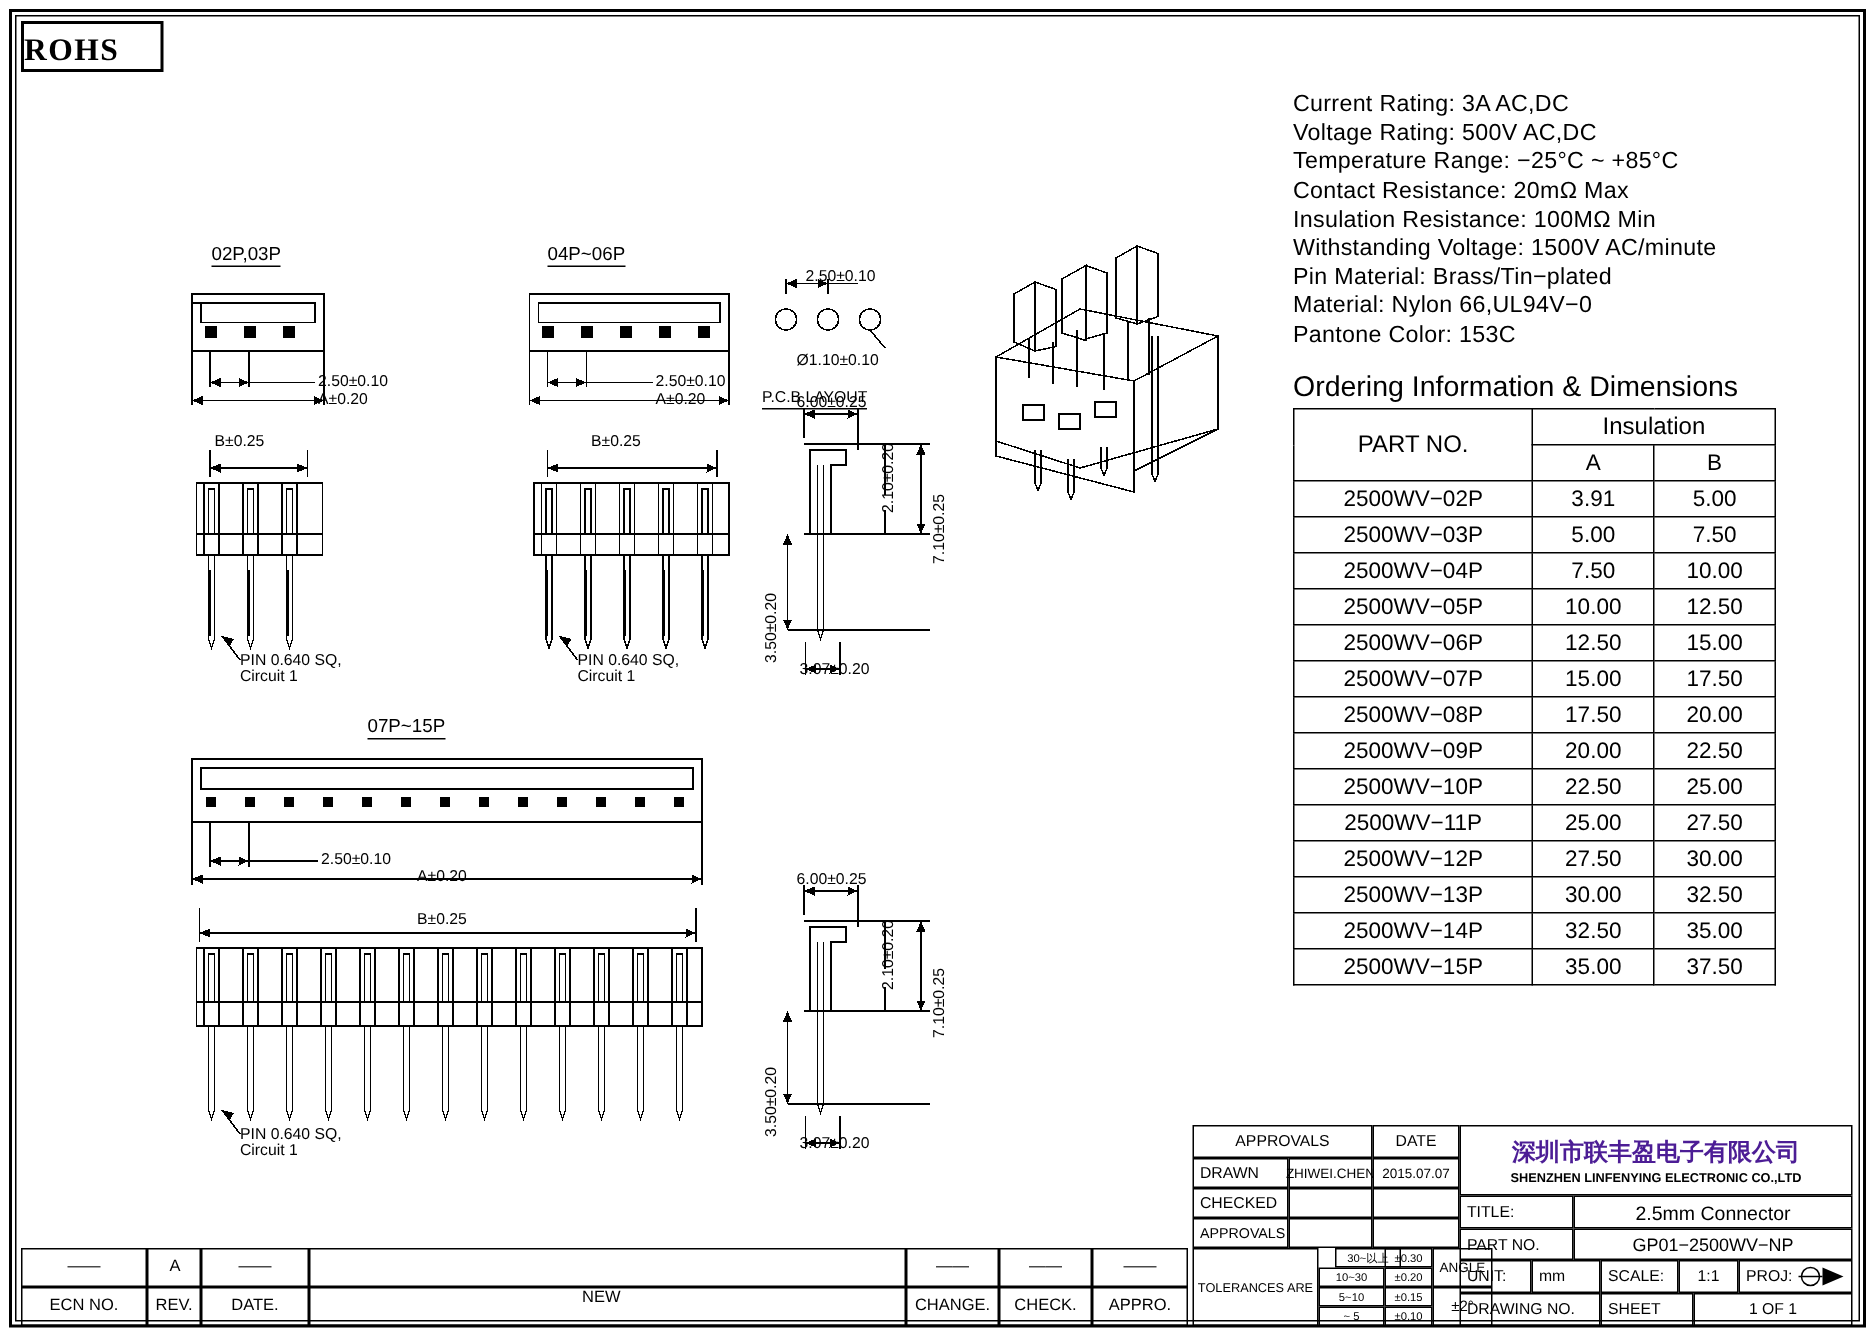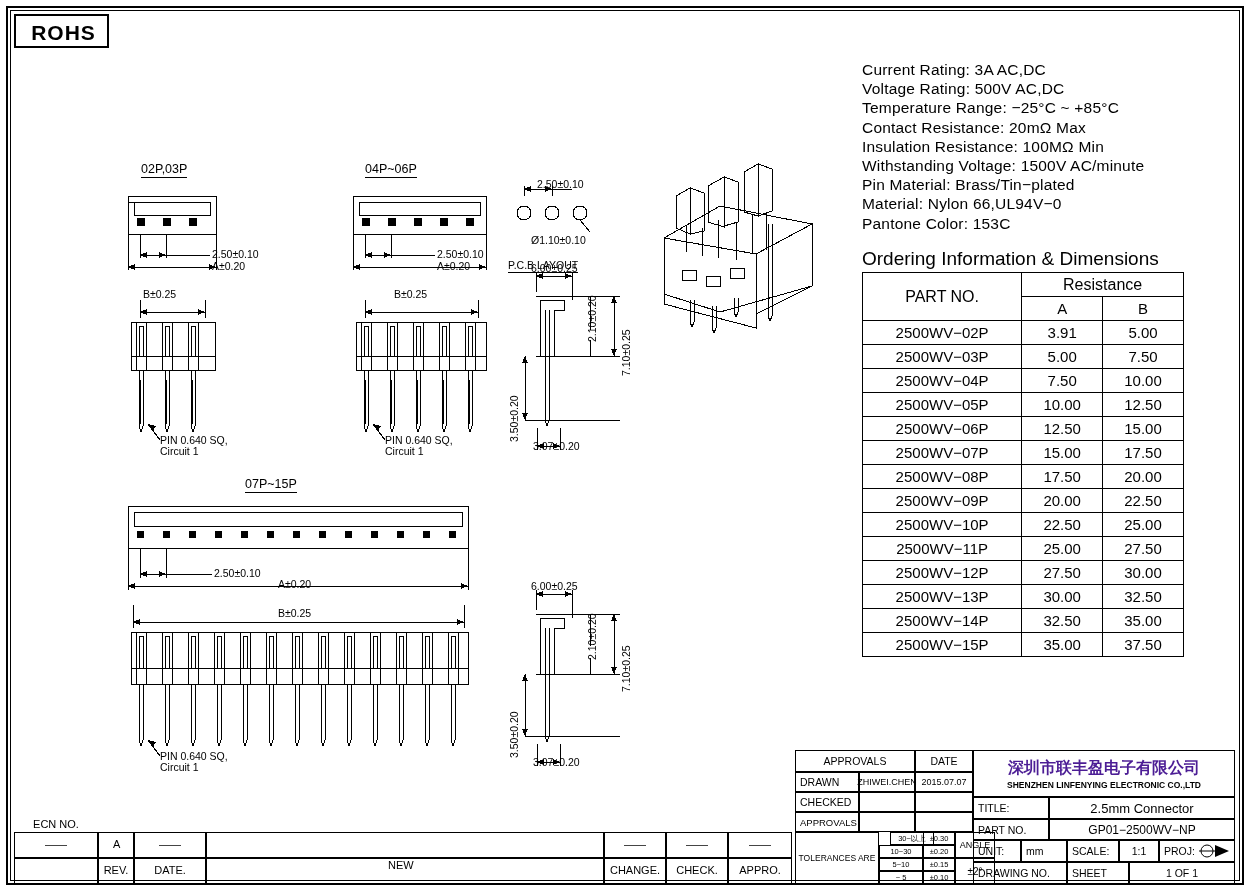--- a/index.html
+++ b/index.html
@@ -6,21 +6,21 @@
   body{font-family:"Liberation Sans", sans-serif;}
   #sheet{position:relative;width:1250px;height:891px;background:#fff;overflow:hidden;}
   .brd{position:absolute;box-sizing:border-box;border:1px solid #000;}
   .tx{position:absolute;white-space:nowrap;color:#000;}
   .ctr{text-align:center;}
   
   #frame{left:6px;top:6px;width:1238px;height:879px;border:2px solid #000;}
   #frame2{left:10px;top:10px;width:1230px;height:871px;border:1px solid #000;}
   
   #rohs{left:14px;top:14px;width:95px;height:34px;border:2px solid #000;}
-  #rohs span{position:absolute;left:0;top:5px;width:95px;text-align:center;font-size:21px;font-weight:bold;letter-spacing:1px;}
+  #rohs span{position:absolute;left:0;top:5px;width:95px;text-align:left;font-size:21px;font-weight:bold;letter-spacing:1px;font-family:Liberation Serif, serif;}
   
   #spec{left:862px;top:60px;}
   #spec div{font-size:15.5px;line-height:19.2px;letter-spacing:.2px;}
   
   #ordtitle{left:862px;top:248px;font-size:19px;}
   
   #tbl{position:absolute;left:862px;top:272px;width:322px;border-collapse:collapse;}
   #tbl td,#tbl th{border:1px solid #000;font-weight:normal;font-size:15px;text-align:center;height:23px;padding:0;color:#000;}
   #tbl .pn{width:160px;}
   #tbl .dim{width:81px;}
@@ -60,21 +60,21 @@
     <div>Material: Nylon 66,UL94V−0</div>
     <div>Pantone Color: 153C</div>
   </div>
 
   <div class="tx" id="ordtitle">Ordering Information &amp; Dimensions</div>
 
   <table id="tbl">
     <tbody>
         <tr>
       <td class="pn" rowspan="2" style="font-size:16px;">PART NO.</td>
-      <td colspan="2" style="font-size:16px;">Resistance</td>
+      <td colspan="2" style="font-size:16px;">Insulation</td>
     </tr>
     <tr>
       <td class="dim" style="font-size:15px;">A</td>
       <td class="dim" style="font-size:15px;">B</td>
     </tr>
     <tr>
           <td>2500WV−02P</td>
           <td>3.91</td>
           <td>5.00</td>
         </tr>
@@ -523,21 +523,21 @@
   <div class="rv" style="left:14px;top:858px;width:84px;height:26px;"></div>
   <div class="rv" style="left:98px;top:858px;width:36px;height:26px;"></div>
   <div class="rv" style="left:134px;top:858px;width:72px;height:26px;"></div>
   <div class="rv" style="left:206px;top:858px;width:398px;height:26px;"></div>
   <div class="rv" style="left:604px;top:858px;width:62px;height:26px;"></div>
   <div class="rv" style="left:666px;top:858px;width:62px;height:26px;"></div>
   <div class="rv" style="left:728px;top:858px;width:64px;height:26px;"></div>
 
   <div class="tx" style="left:113px;top:838px;font-size:11px;">A</div>
   <div class="tx" style="left:388px;top:838px;font-size:11px;margin-top:21px;">NEW</div>
-  <div class="tx ctr" style="left:14px;top:818px;width:84px;font-size:11px;">ECN NO.</div>
+  <div class="tx ctr" style="left:14px;top:864px;width:84px;font-size:11px;">ECN NO.</div>
   <div class="tx ctr" style="left:98px;top:864px;width:36px;font-size:11px;">REV.</div>
   <div class="tx ctr" style="left:134px;top:864px;width:72px;font-size:11px;">DATE.</div>
   <div class="tx ctr" style="left:604px;top:864px;width:62px;font-size:11px;">CHANGE.</div>
   <div class="tx ctr" style="left:666px;top:864px;width:62px;font-size:11px;">CHECK.</div>
   <div class="tx ctr" style="left:728px;top:864px;width:64px;font-size:11px;">APPRO.</div>
 
   <div class="tx ctr" style="left:14px;top:838px;width:84px;font-size:11px;">——</div>
   <div class="tx ctr" style="left:134px;top:838px;width:72px;font-size:11px;">——</div>
   <div class="tx ctr" style="left:604px;top:838px;width:62px;font-size:11px;">——</div>
   <div class="tx ctr" style="left:666px;top:838px;width:62px;font-size:11px;">——</div>

